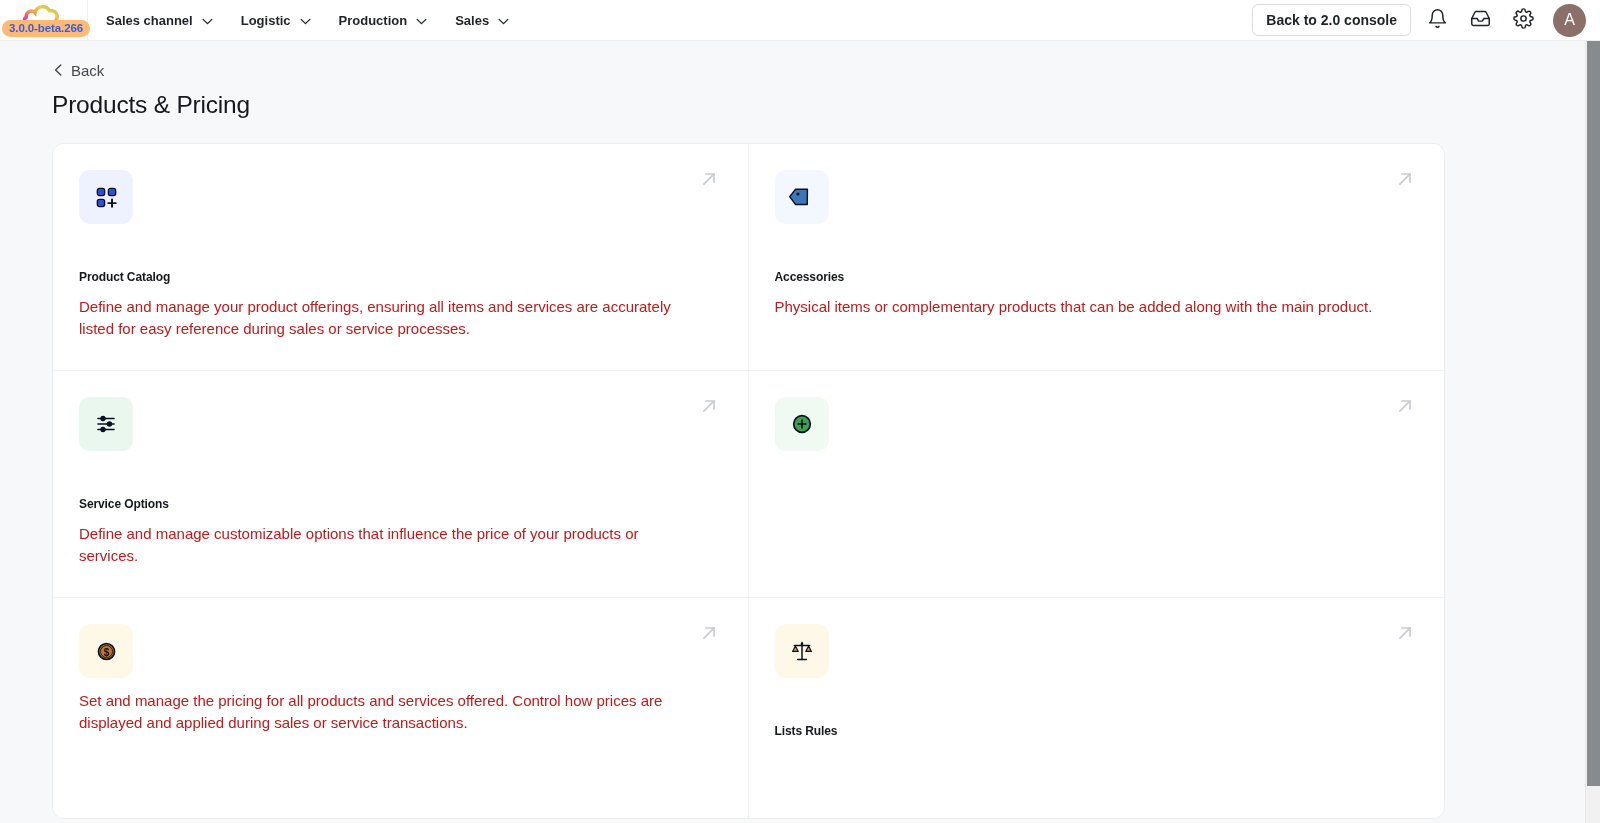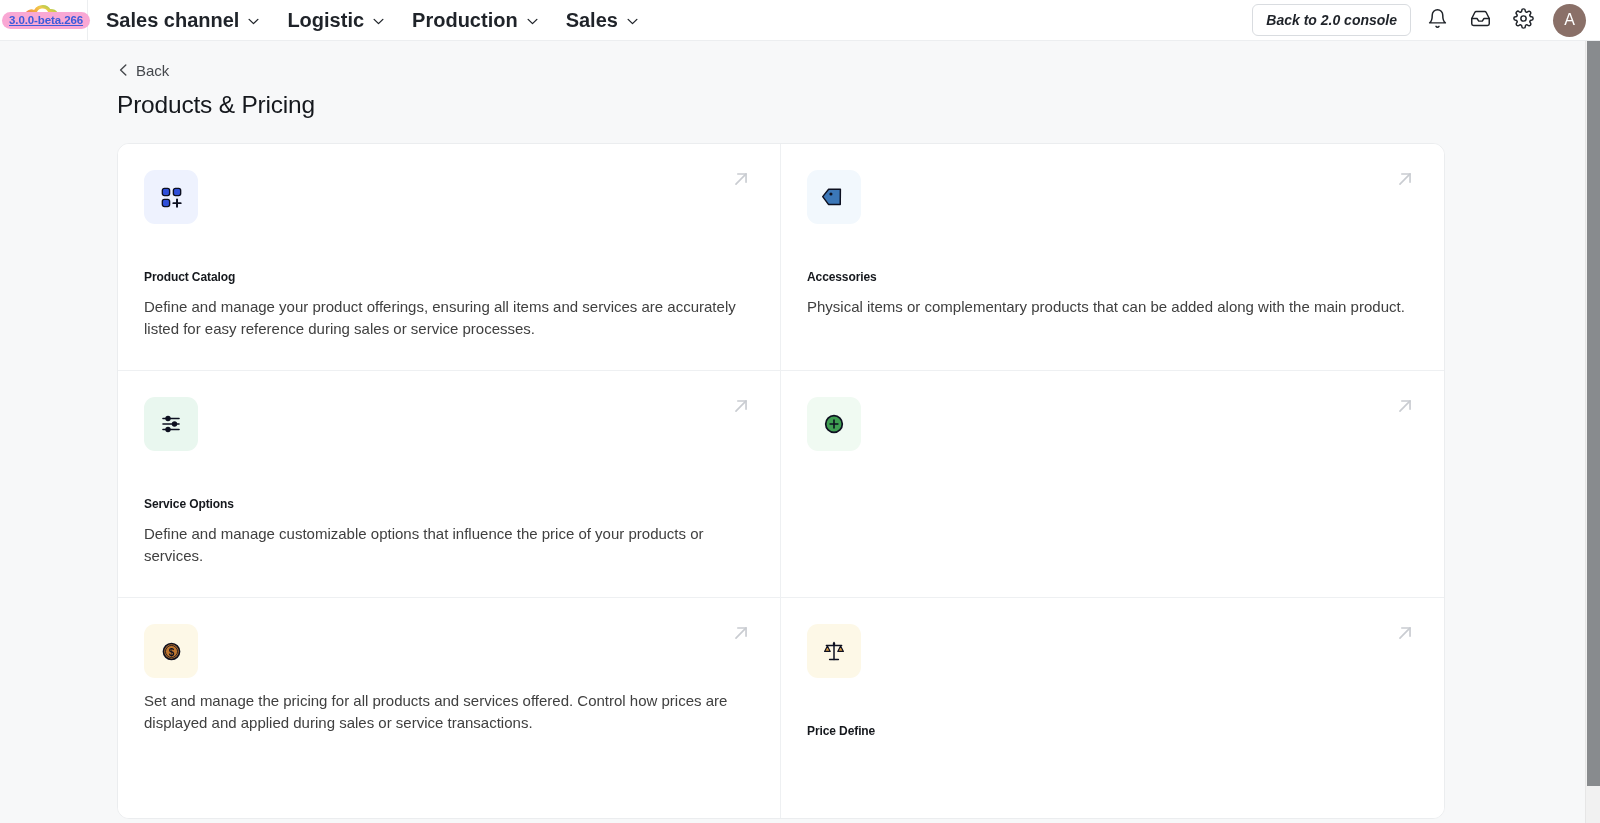--- a/index.html
+++ b/index.html
@@ -31,43 +31,42 @@
   .brand-logo {
     position: absolute;
     left: 22px;
     top: 1px;
     width: 40px;
     height: 26px;
   }
   .version-badge {
     position: absolute;
     left: 2px;
-    top: 12px;
-    background: #f9a8d4;
+    top: 20px;
+    background: #fdba74;
     color: #3b5bdb;
     font-size: 11.5px;
     font-weight: 700;
     padding: 2px 7px 3px 7px;
     border-radius: 10px;
     letter-spacing: -0.1px;
     white-space: nowrap;
-    text-decoration: underline;
   }
   .nav-items {
     display: flex;
     align-items: center;
     gap: 0px;
     margin-left: 4px;
   }
   .nav-item {
     display: flex;
     align-items: center;
     gap: 9px;
     padding: 6px 14px;
-    font-size: 20px;
+    font-size: 13px;
     font-weight: 600;
     color: #1f2329;
     cursor: pointer;
     border-radius: 5px;
     white-space: nowrap;
   }
   .chev {
     width: 11px; height: 7px;
     display: inline-block;
     position: relative;
@@ -84,21 +83,20 @@
   .console-btn {
     border: 1px solid #d9dce0;
     background: #fff;
     border-radius: 6px;
     padding: 7px 13px;
     font-size: 14px;
     font-weight: 600;
     color: #1f2329;
     cursor: pointer;
     white-space: nowrap;
-    font-style: italic;
   }
   .icon-btn {
     width: 34px; height: 34px;
     display: flex; align-items: center; justify-content: center;
     border-radius: 6px;
     cursor: pointer;
     color: #1f2329;
   }
   .avatar {
     width: 33px; height: 33px;
@@ -113,21 +111,21 @@
   }
 
   
   .page {
     height: 782px;
     overflow: hidden;
     background: #f7f8f9;
     position: relative;
   }
   .page-inner {
-    padding: 18px 155px 0 117px;
+    padding: 18px 155px 0 52px;
   }
   .back-link {
     display: inline-flex;
     align-items: center;
     gap: 9px;
     color: #45484d;
     font-size: 15px;
     cursor: pointer;
     padding: 3px 2px;
   }
@@ -172,21 +170,21 @@
     margin-top: 46px;
     font-size: 12px;
     font-weight: 600;
     color: #15181d;
     letter-spacing: -0.1px;
   }
   .card-desc {
     margin-top: 12px;
     font-size: 15px;
     line-height: 1.47;
-    color: #404040;
+    color: #b91c1c;
     max-width: 602px;
   }
   .card-arrow {
     position: absolute;
     top: 24px;
     right: 28px;
     width: 22px; height: 22px;
     color: #c9ccd1;
   }
 
@@ -416,21 +414,21 @@
         <div class="card-icon tile-yellow">
           <svg viewBox="0 0 24 24" width="24" height="24">
             <path d="M12 3.6 V20.4" stroke="#0d1020" stroke-width="1.5" stroke-linecap="round"></path>
             <path d="M4.4 6.6 H19.6" stroke="#0d1020" stroke-width="1.5" stroke-linecap="round"></path>
             <path d="M7.6 20.6 H16.4" stroke="#0d1020" stroke-width="1.5" stroke-linecap="round"></path>
             <circle cx="12" cy="5" r="1.3" fill="#0d1020"></circle>
             <path d="M2.6 12.4 L5.4 6.9 L8.2 12.4 Z" fill="#d79a46" stroke="#0d1020" stroke-width="1.2" stroke-linejoin="round"></path>
             <path d="M15.8 12.4 L18.6 6.9 L21.4 12.4 Z" fill="#d79a46" stroke="#0d1020" stroke-width="1.2" stroke-linejoin="round"></path>
           </svg>
         </div>
-        <div class="card-title">Price Define</div>
+        <div class="card-title">Lists Rules</div>
         <div class="card-arrow">
           <svg viewBox="0 0 24 24" width="22" height="22" fill="none" stroke="currentColor" stroke-width="1.8" stroke-linecap="round" stroke-linejoin="round">
             <path d="M6.5 17.5 L17.5 6.5"></path>
               <path d="M8.5 6.5 H17.5 V15.5"></path>
           </svg>
         </div>
       </div>
 
     </div>
   </div>

